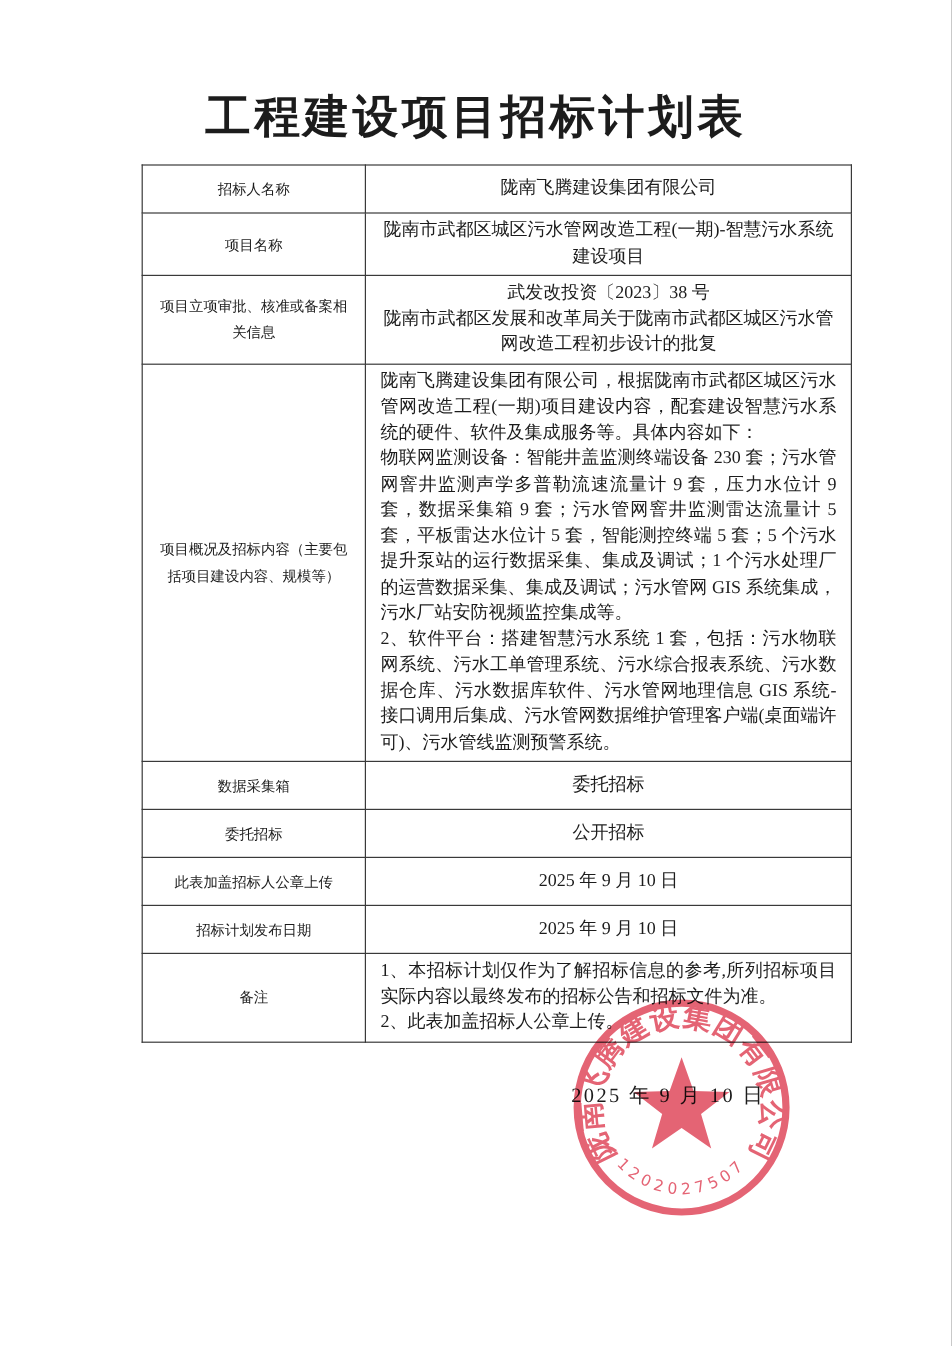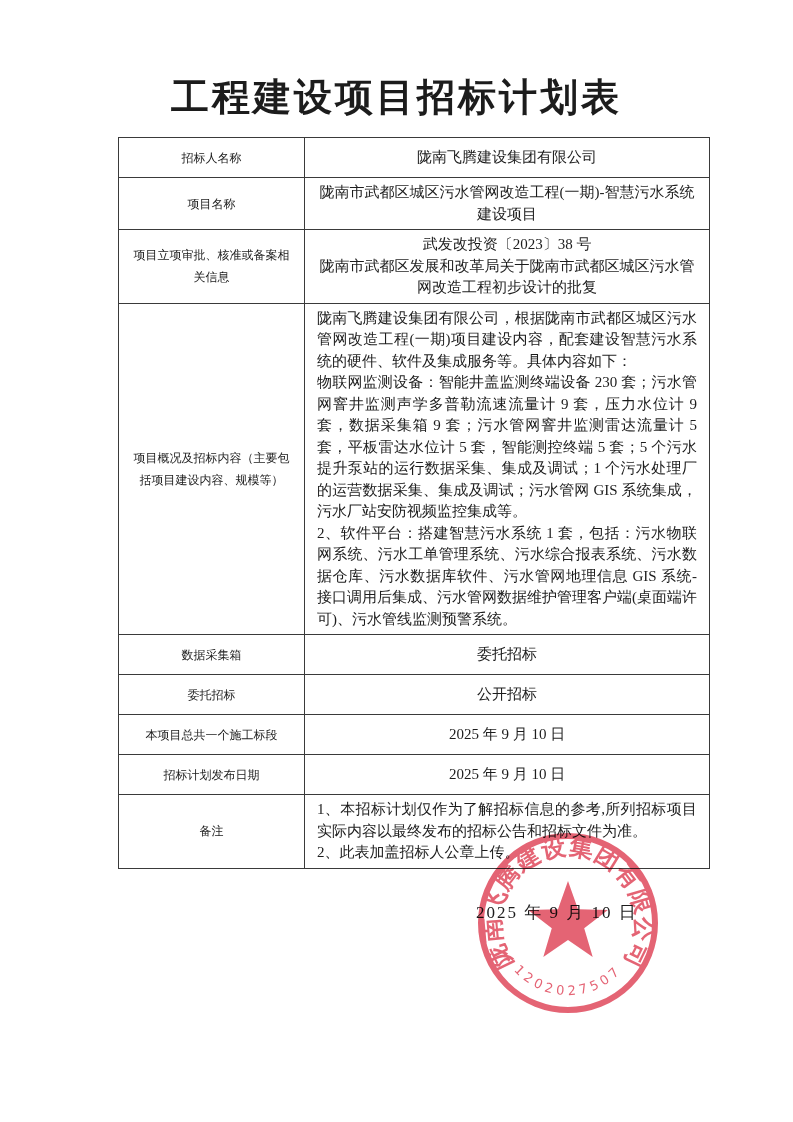--- a/index.html
+++ b/index.html
@@ -123,21 +123,21 @@
             <div class="value-line">委托招标</div>
           </td>
         </tr>
         <tr>
           <td class="label-cell">委托招标</td>
           <td class="value-cell align-center">
             <div class="value-line">公开招标</div>
           </td>
         </tr>
         <tr>
-          <td class="label-cell">本项目总共一个施工标段</td>
+          <td class="label-cell">此表加盖招标人公章上传</td>
           <td class="value-cell align-center">
             <div class="value-line">2025 年 9 月 10 日</div>
           </td>
         </tr>
         <tr>
           <td class="label-cell">招标计划发布日期</td>
           <td class="value-cell align-center">
             <div class="value-line">2025 年 9 月 10 日</div>
           </td>
         </tr>

